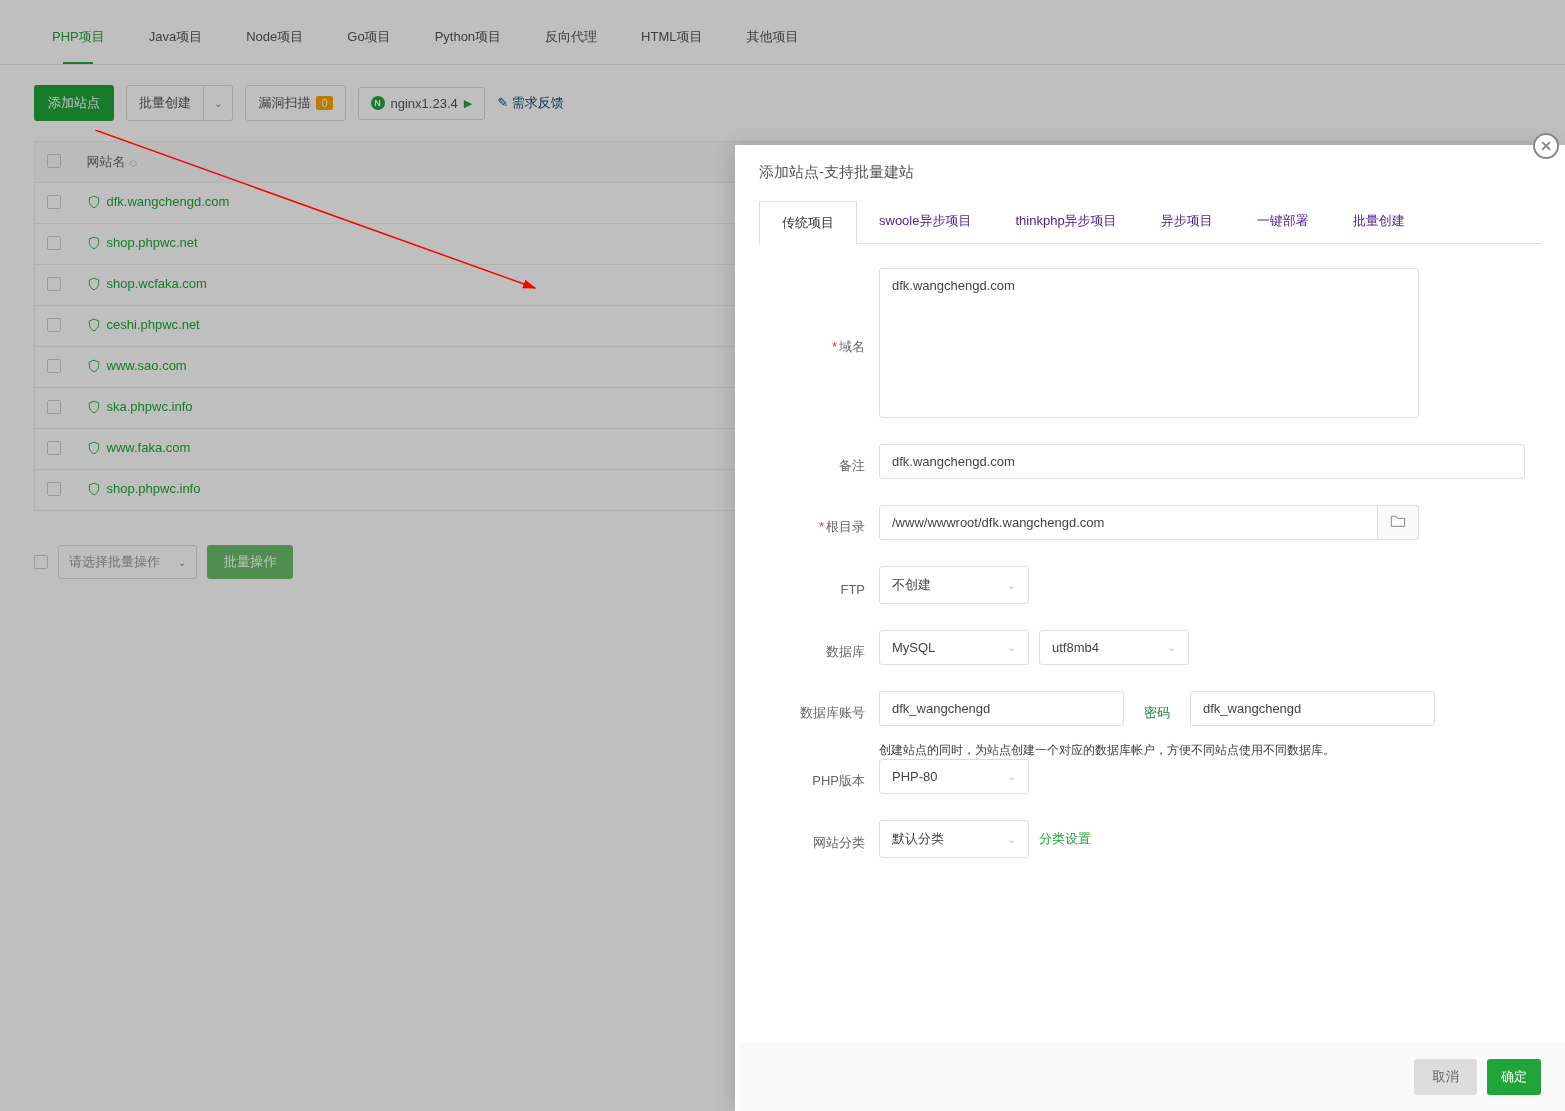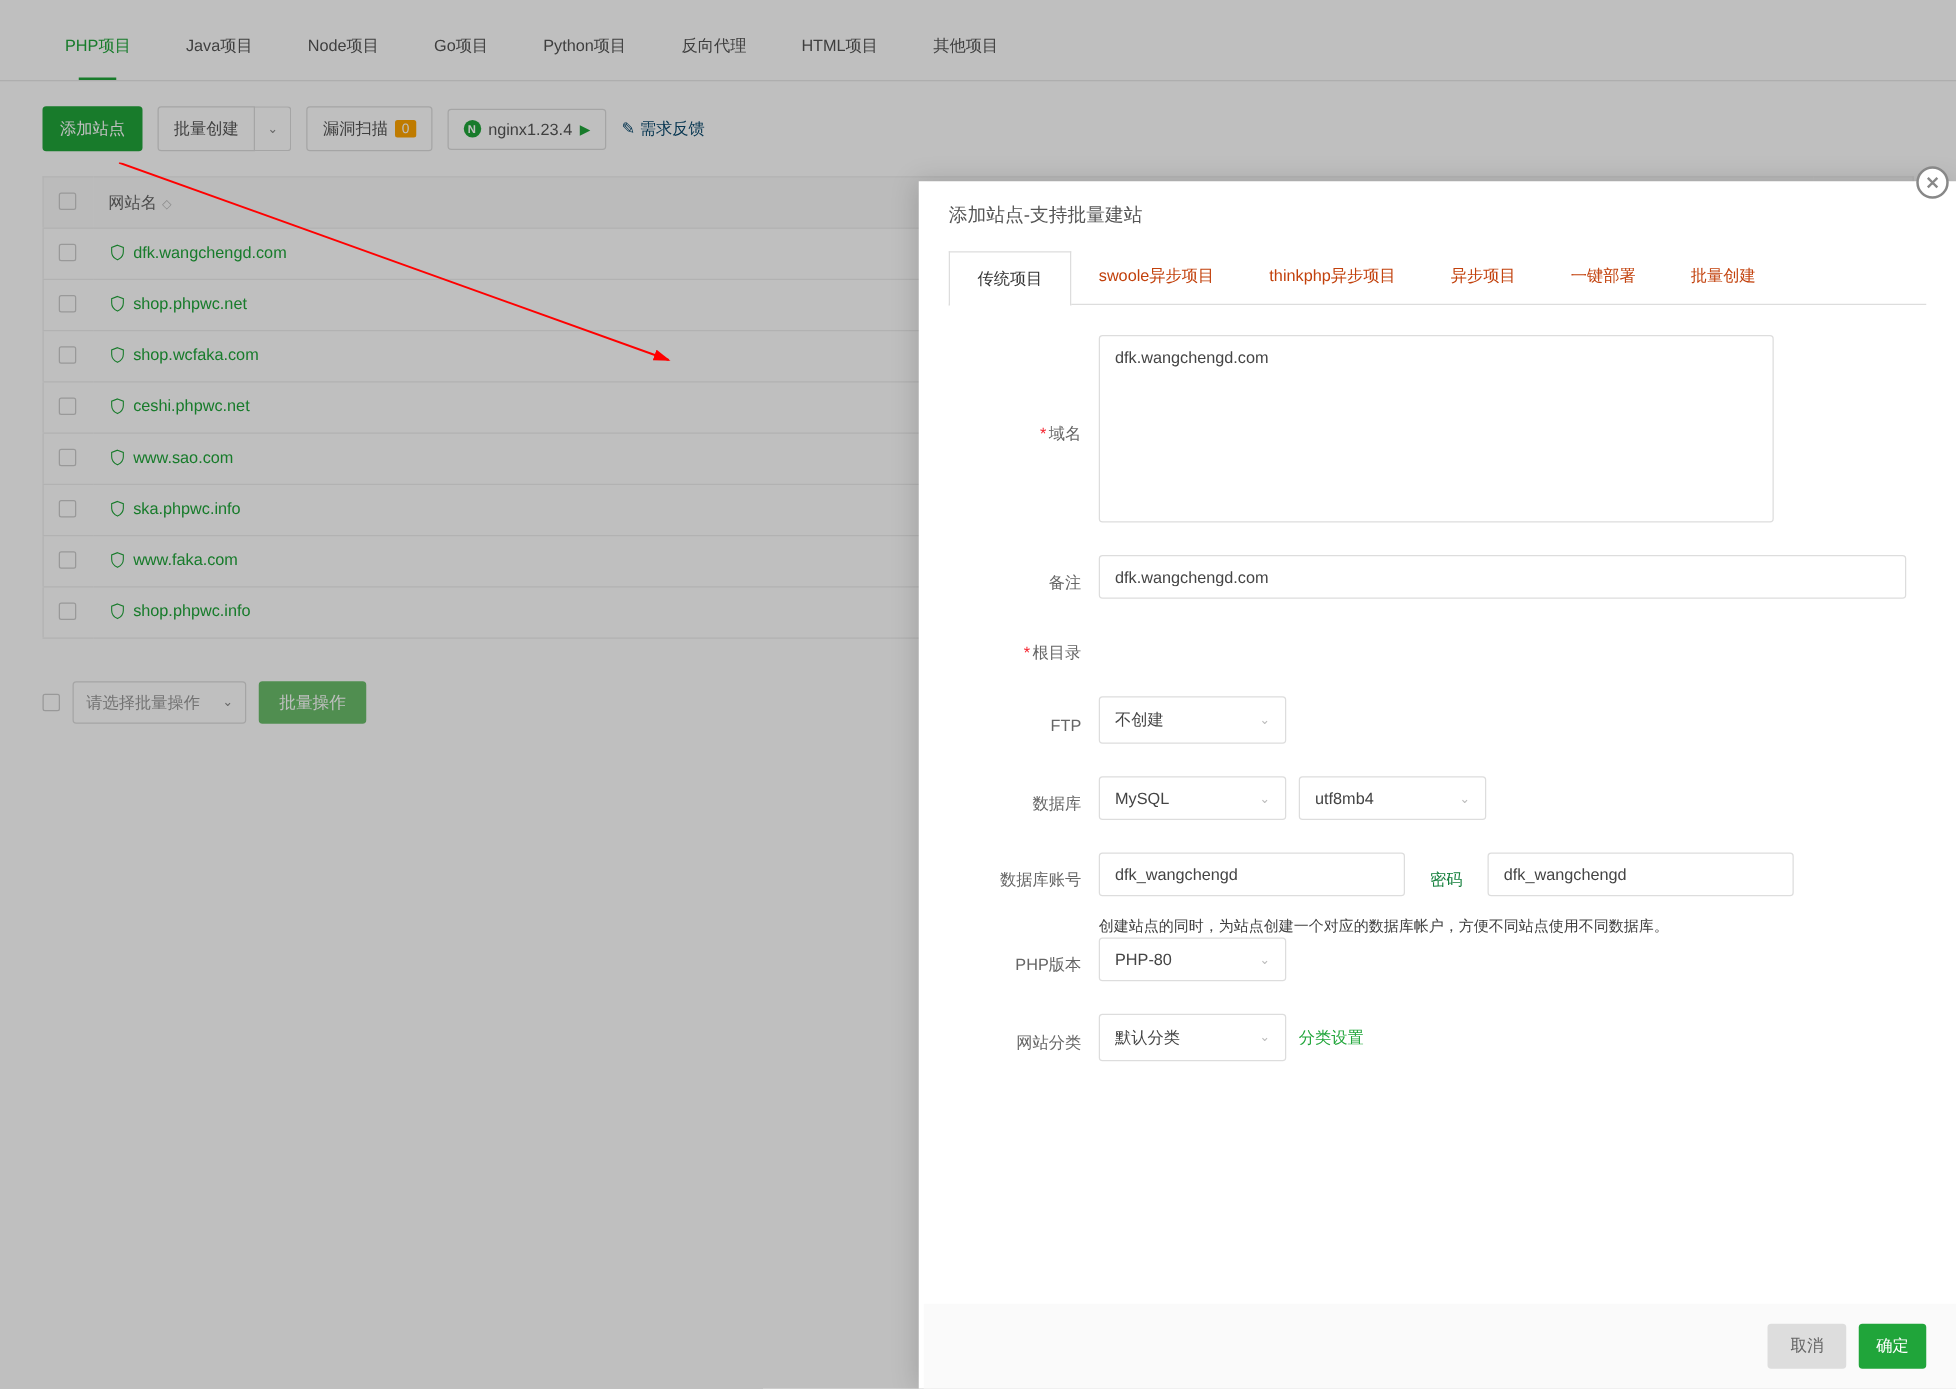--- a/index.html
+++ b/index.html
@@ -42,21 +42,21 @@
 .btn-green-soft { background: #5cb85c; color: #fff; border: none; padding: 8px 16px; border-radius: 3px; cursor: pointer; opacity: 0.9; }
 
 
 .overlay { position: absolute; inset: 0; background: rgba(0,0,0,0.25); }
 
 
 .modal { position: absolute; top: 145px; right: 0; width: 830px; height: 966px; background: #fff; box-shadow: -2px 0 20px rgba(0,0,0,0.15); }
 .modal-close { position: absolute; top: -12px; right: 6px; width: 26px; height: 26px; border-radius: 50%; background: #fff; border: 2px solid #888; display: flex; align-items: center; justify-content: center; cursor: pointer; color: #888; font-weight: bold; font-size: 14px; }
 .modal-header { padding: 18px 24px; font-size: 15px; color: #555; }
 .modal-tabs { display: flex; padding: 0 24px; gap: 0; }
-.modal-tab { padding: 12px 22px; color: #c2410c; cursor: pointer; }
+.modal-tab { padding: 12px 22px; color: #4c1d95; cursor: pointer; }
 .modal-tab.active { border: 1px solid #ddd; border-bottom: 1px solid #fff; color: #333; position: relative; top: 1px; background: #fff; }
 .modal-tabline { border-bottom: 1px solid #ddd; margin: 0 24px; margin-top: -1px; }
 
 .modal-body { padding: 24px 40px 24px 24px; }
 .form-row { display: flex; align-items: center; margin-bottom: 26px; }
 .form-label { width: 120px; text-align: right; padding-right: 14px; padding-top: 8px; color: #666; font-size: 13px; }
 .req { color: #f5222d; margin-right: 2px; }
 .form-control { flex: 1; display: flex; gap: 10px; align-items: center; }
 textarea.input, input.input { border: 1px solid #ddd; border-radius: 3px; padding: 9px 12px; font-size: 13px; color: #444; width: 100%; font-family: inherit; }
 textarea.input { height: 150px; resize: none; }
@@ -267,20 +267,30 @@
 
     <div class="form-row">
       <div class="form-label">备注</div>
       <div class="form-control">
           <input class="input input-sm" value="dfk.wangchengd.com" style="">
         </div>
     </div>
 
     <div class="form-row">
       <div class="form-label"><span class="req">*</span><span>根目录</span></div>
+      <div class="form-control">
+        <div class="input-group">
+          <input class="input" value="/www/wwwroot/dfk.wangchengd.com" style="">
+          <div class="input-addon">
+            <span class="folder-icon"><svg viewBox="0 0 24 20">
+                  <path d="M2 3h7l2 3h11v12H2z" fill="none" stroke="#888" stroke-width="1.5"></path>
+                </svg></span>
+          </div>
+        </div>
+      </div>
     </div>
 
     <div class="form-row">
       <div class="form-label">FTP</div>
       <div class="form-control">
         <div class="select">
             <span>不创建</span>
             <span class="caret">⌄</span>
           </div>
       </div>

